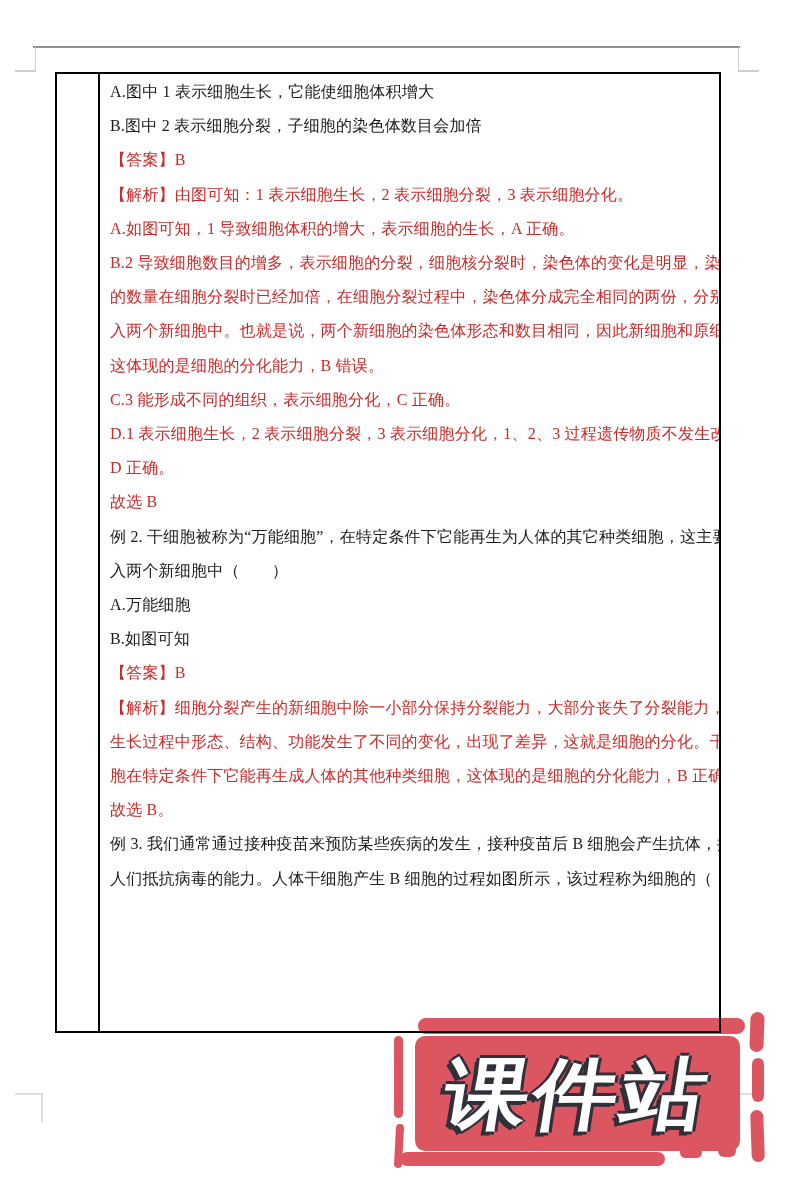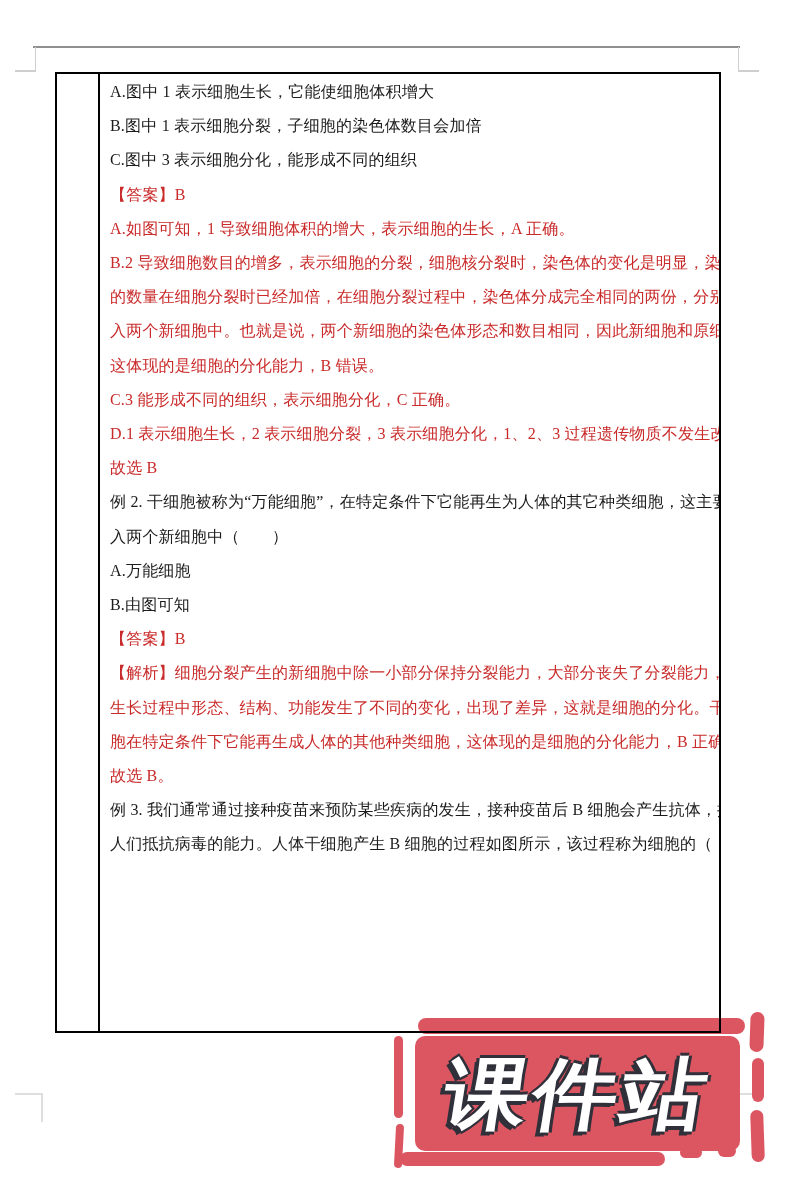--- a/index.html
+++ b/index.html
@@ -91,35 +91,36 @@
   <div class="abs stamp-plate">
     <span class="stamp-label">课件站</span>
   </div>
 </div>
 
 <div class="abs doc-table">
   <div class="left-col"></div>
   <div class="table-divider"></div>
   <div class="content-col">
     <div class="ln" data-color="black">A.图中 1 表示细胞生长，它能使细胞体积增大</div>
-    <div class="ln" data-color="black">B.图中 1 表示细胞分裂，子细胞的染色体数目会加倍</div>
-    <div class="ln" data-color="black">C.图中 3 表示细胞分化，能形成不同的组织</div>
+    <div class="ln" data-color="black">B.图中 2 表示细胞分裂，子细胞的染色体数目会加倍</div>
     <div class="ln" data-color="red">【答案】B</div>
+    <div class="ln" data-color="red">【解析】由图可知：1 表示细胞生长，2 表示细胞分裂，3 表示细胞分化。</div>
     <div class="ln" data-color="red">A.如图可知，1 导致细胞体积的增大，表示细胞的生长，A 正确。</div>
     <div class="ln" data-color="red">B.2 导致细胞数目的增多，表示细胞的分裂，细胞核分裂时，染色体的变化是明显，染色体</div>
     <div class="ln" data-color="red">的数量在细胞分裂时已经加倍，在细胞分裂过程中，染色体分成完全相同的两份，分别进</div>
     <div class="ln" data-color="red">入两个新细胞中。也就是说，两个新细胞的染色体形态和数目相同，因此新细胞和原细胞</div>
     <div class="ln" data-color="red">这体现的是细胞的分化能力，B 错误。</div>
     <div class="ln" data-color="red">C.3 能形成不同的组织，表示细胞分化，C 正确。</div>
     <div class="ln" data-color="red">D.1 表示细胞生长，2 表示细胞分裂，3 表示细胞分化，1、2、3 过程遗传物质不发生改变，</div>
+    <div class="ln" data-color="red">D 正确。</div>
     <div class="ln" data-color="red">故选 B</div>
     <div class="ln" data-color="black">例 2. 干细胞被称为“万能细胞”，在特定条件下它能再生为人体的其它种类细胞，这主要</div>
     <div class="ln" data-color="black">入两个新细胞中（　　）</div>
     <div class="ln" data-color="black">A.万能细胞</div>
-    <div class="ln" data-color="black">B.由图可知</div>
+    <div class="ln" data-color="black">B.如图可知</div>
     <div class="ln" data-color="red">【答案】B</div>
     <div class="ln" data-color="red">【解析】细胞分裂产生的新细胞中除一小部分保持分裂能力，大部分丧失了分裂能力，在</div>
     <div class="ln" data-color="red">生长过程中形态、结构、功能发生了不同的变化，出现了差异，这就是细胞的分化。干细</div>
     <div class="ln" data-color="red">胞在特定条件下它能再生成人体的其他种类细胞，这体现的是细胞的分化能力，B 正确。</div>
     <div class="ln" data-color="red">故选 B。</div>
     <div class="ln" data-color="black">例 3. 我们通常通过接种疫苗来预防某些疾病的发生，接种疫苗后 B 细胞会产生抗体，提高</div>
     <div class="ln" data-color="black">人们抵抗病毒的能力。人体干细胞产生 B 细胞的过程如图所示，该过程称为细胞的（　　）</div>
   </div>
 </div>
 

